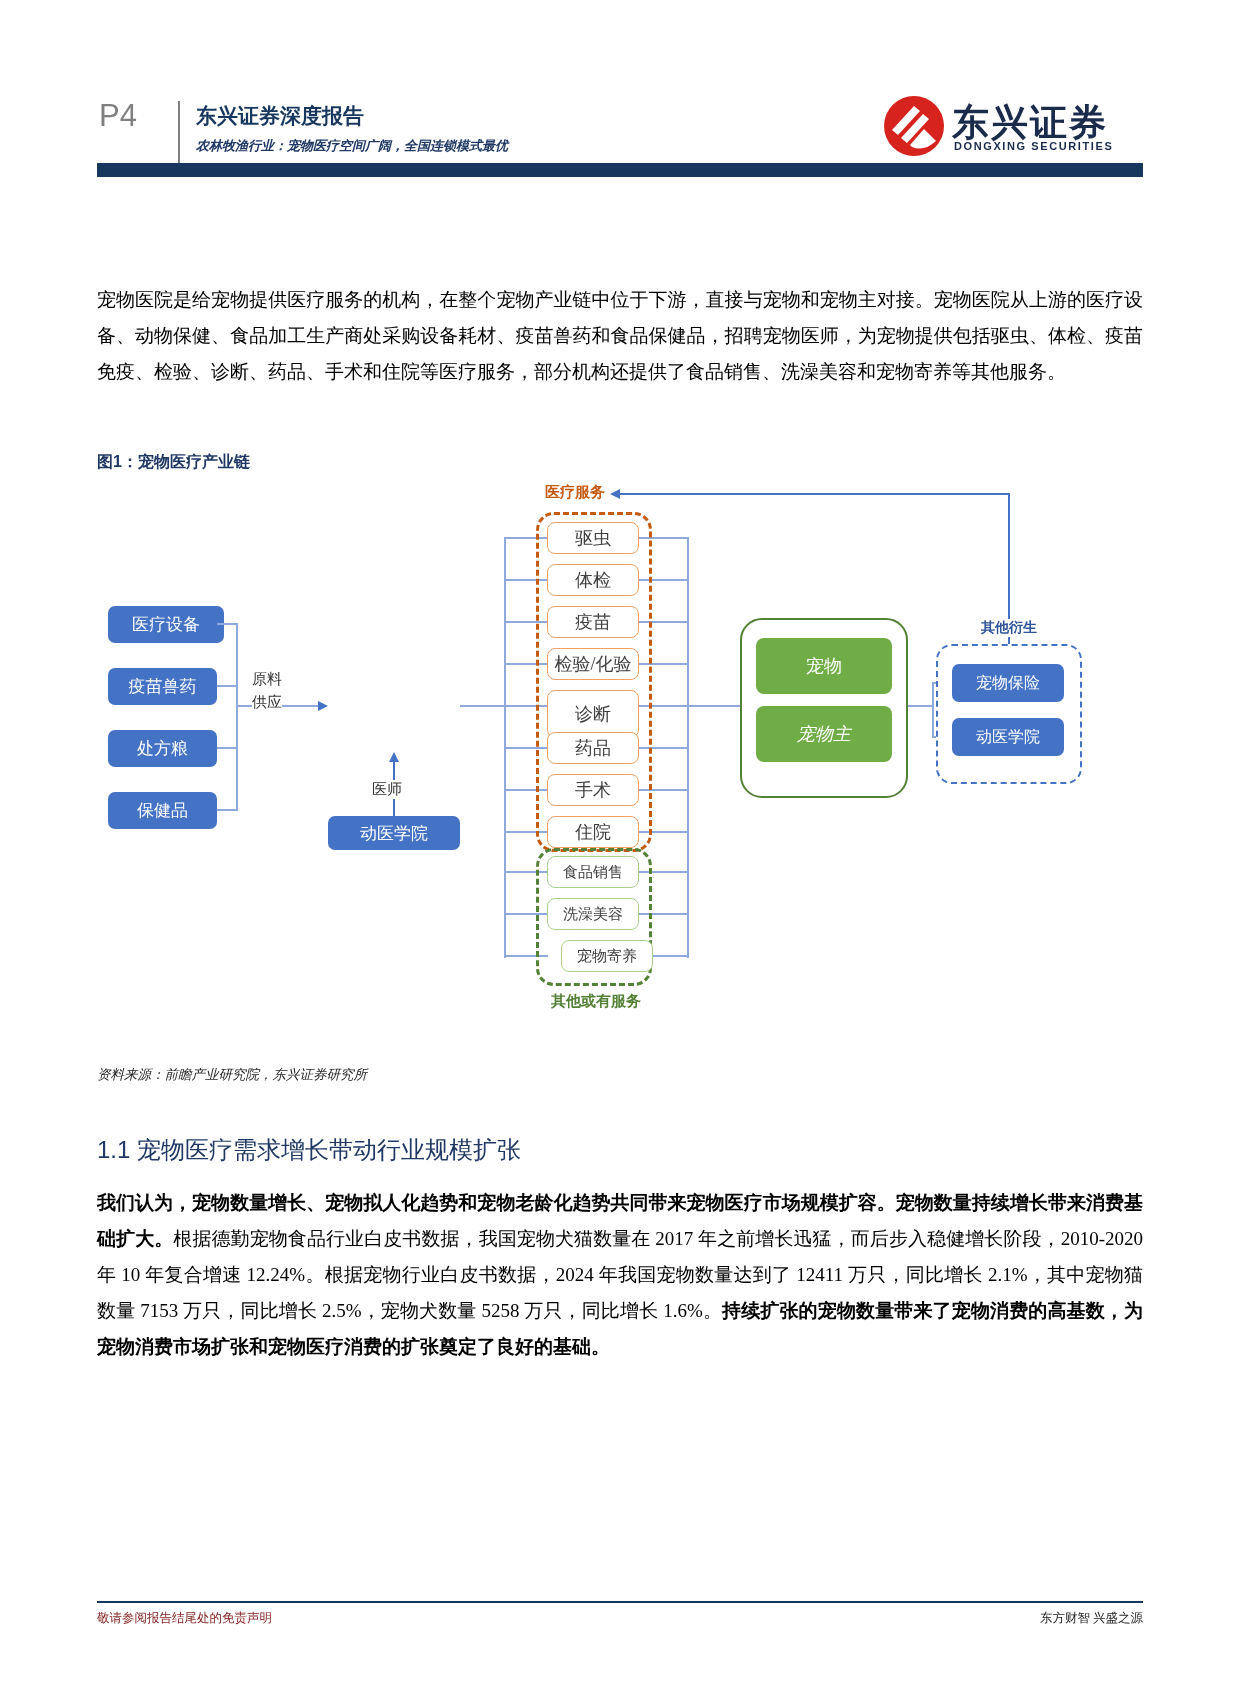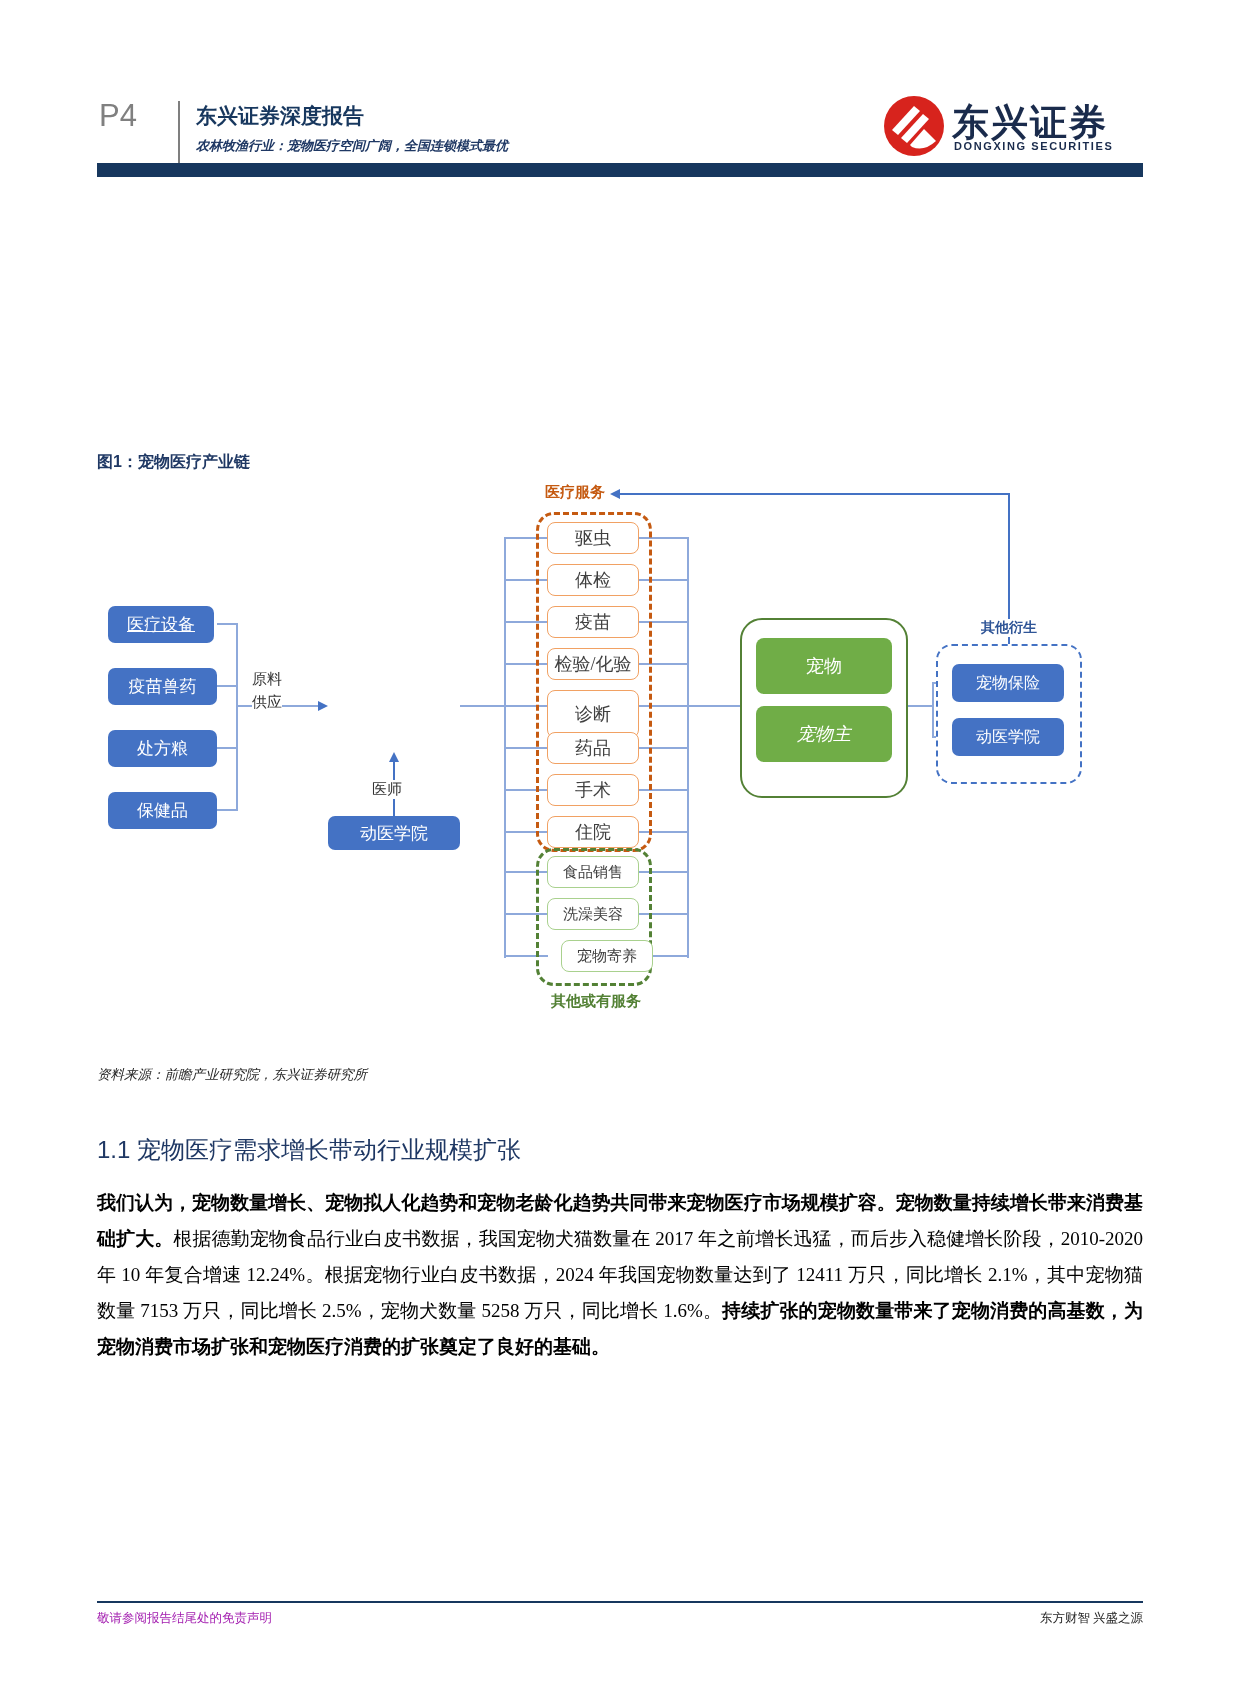--- a/index.html
+++ b/index.html
@@ -18,21 +18,21 @@
   
   .h1{left:97px;top:220px;width:1046px;font-family:"Liberation Sans",sans-serif;font-size:23px;font-weight:bold;color:#1F3864;}
   .para{left:97px;top:282px;width:1046px;font-size:19px;line-height:36px;text-align:justify;}
   .fig-title{left:97px;top:452px;font-family:"Liberation Sans",sans-serif;font-size:16px;font-weight:bold;color:#1F3864;}
   .source{left:97px;top:1066px;font-size:13.5px;font-style:italic;color:#262626;}
   .h2{left:97px;top:1134px;width:1046px;font-family:"Liberation Sans",sans-serif;font-size:24px;font-weight:normal;color:#1F3864;}
   .para2{left:97px;top:1185px;width:1046px;font-size:19px;line-height:36px;text-align:justify;}
   .para2 b{font-weight:bold;}
   
   .footer-line{left:97px;top:1601px;width:1046px;height:2px;background:#17375E;}
-  .footer-left{left:97px;top:1610px;font-size:12.5px;color:#a21caf;}
+  .footer-left{left:97px;top:1610px;font-size:12.5px;color:#7f1d1d;}
   .footer-right{left:97px;top:1610px;width:1046px;text-align:right;font-size:12.5px;color:#262626;}
   
   .canvas{left:97px;top:455px;width:1046px;height:575px;}
   .canvas .abs{position:absolute;}
   .ln{background:#8EA9DB;}
   .ln-b{background:#4472C4;}
   .bluebox{background:#4472C4;border-radius:7px;color:#fff;font-size:17px;display:flex;align-items:center;justify-content:center;}
   .hospital{background:#ED7D31;border-radius:14px;color:#fff;font-size:19px;display:flex;align-items:center;justify-content:center;}
   .svcbox{background:#fff;border:1.5px solid #F1A163;border-radius:8px;color:#404040;font-size:18px;display:flex;align-items:center;justify-content:center;box-sizing:border-box;}
   .gsvcbox{background:#fff;border:1.5px solid #A9D18E;border-radius:8px;color:#404040;font-size:15px;display:flex;align-items:center;justify-content:center;box-sizing:border-box;}
@@ -72,31 +72,32 @@
         <path d="M17 42 L39 18 L45 23 L23 47 Z"></path>
         <path d="M26 50 L48 26 L54 31 L32 55 Z" opacity="0.0"></path>
         <path d="M26 49 L40 33 L52 45 Q40 56 28 51 Z"></path>
       </g>
     </svg>
   </div>
   <div class="abs logo-cn">东兴证券</div>
   <div class="abs logo-en">DONGXING SECURITIES</div>
   <div class="abs navybar"></div>
 
+  <div class="abs para">宠物医院是给宠物提供医疗服务的机构，在整个宠物产业链中位于下游，直接与宠物和宠物主对接。宠物医院从上游的医疗设备、动物保健、食品加工生产商处采购设备耗材、疫苗兽药和食品保健品，招聘宠物医师，为宠物提供包括驱虫、体检、疫苗免疫、检验、诊断、药品、手术和住院等医疗服务，部分机构还提供了食品销售、洗澡美容和宠物寄养等其他服务。</div>
 
   <div class="abs fig-title">图1：宠物医疗产业链</div>
 
   <div class="abs canvas">
 
     <div class="abs lbl-orange" style="left:448px;top:28px;">医疗服务</div>
     <div class="abs ln-b" style="left:522px;top:38px;width:389px;height:2px;"></div>
     <div class="abs arr arr-left" style="left:513px;top:34px;"></div>
     <div class="abs ln-b" style="left:911px;top:38px;width:2px;height:152px;"></div>
 
-    <div class="abs bluebox" style="left:11px;top:151px;width:106px;height:37px;text-decoration:underline;">医疗设备</div>
+    <div class="abs bluebox" style="left:11px;top:151px;width:116px;height:37px;">医疗设备</div>
     <div class="abs bluebox" style="left:11px;top:213px;width:109px;height:37px;">疫苗兽药</div>
     <div class="abs bluebox" style="left:11px;top:275px;width:109px;height:37px;">处方粮</div>
     <div class="abs bluebox" style="left:11px;top:337px;width:109px;height:37px;">保健品</div>
 
     <div class="abs ln" style="left:120px;top:168px;width:21px;height:2px;"></div>
     <div class="abs ln" style="left:120px;top:230px;width:21px;height:2px;"></div>
     <div class="abs ln" style="left:120px;top:292px;width:21px;height:2px;"></div>
     <div class="abs ln" style="left:120px;top:354px;width:21px;height:2px;"></div>
     <div class="abs ln" style="left:139px;top:168px;width:2px;height:188px;"></div>
     <div class="abs ln" style="left:139px;top:250px;width:84px;height:2px;"></div>

